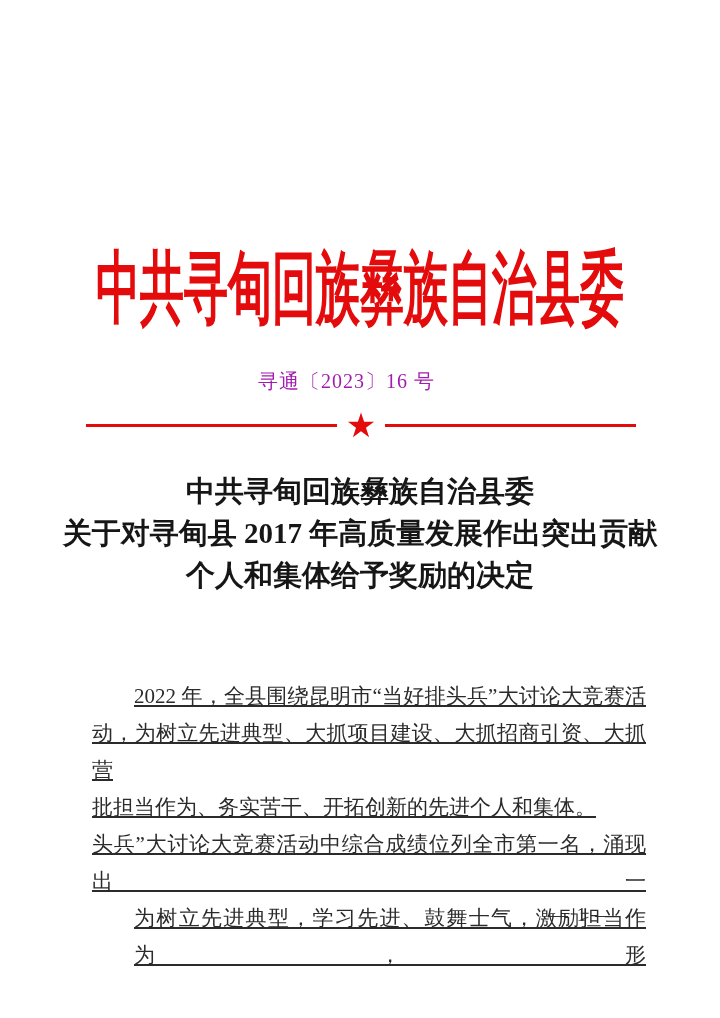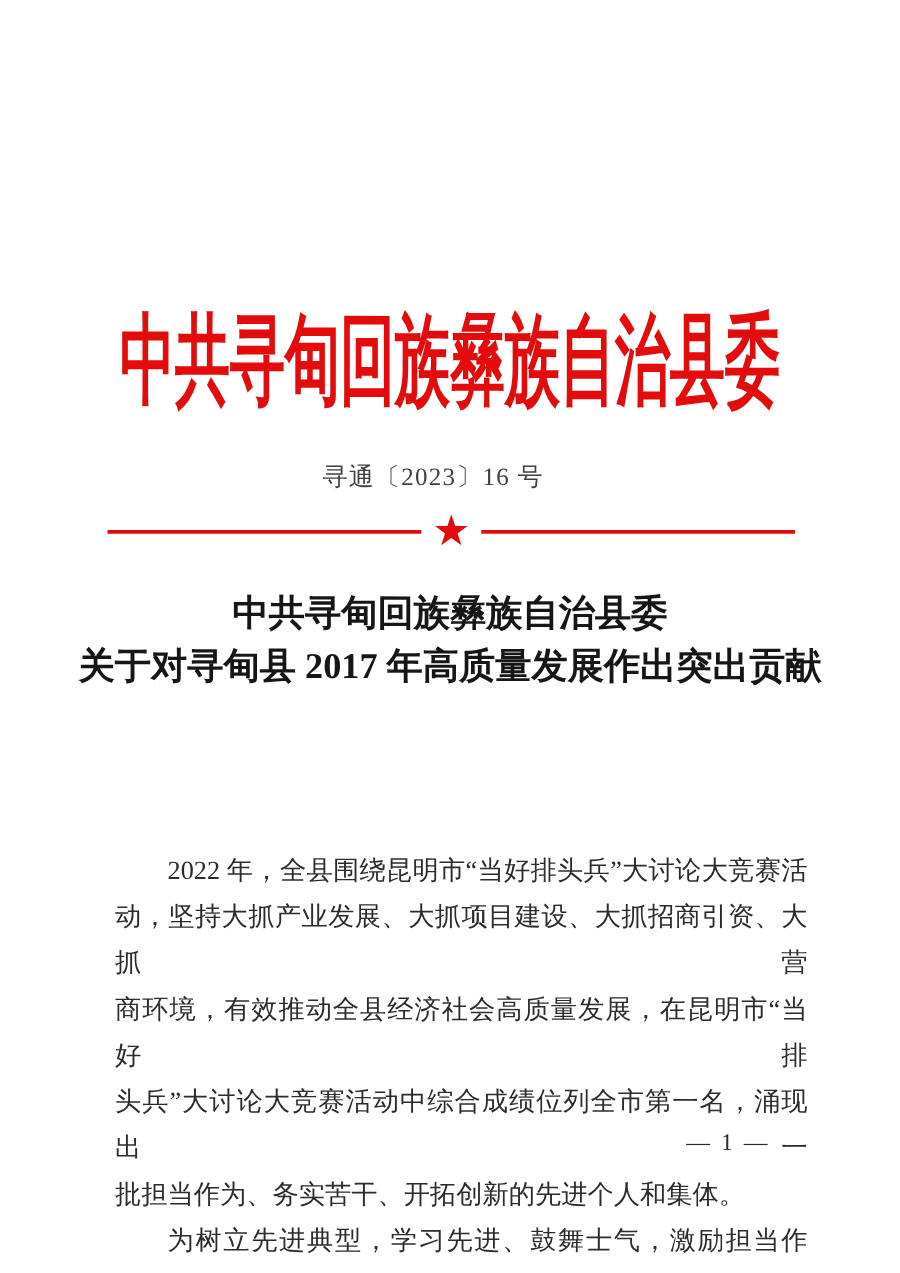--- a/index.html
+++ b/index.html
@@ -33,21 +33,21 @@
   }
 
   .doc-number {
     position: absolute;
     top: 368px;
     left: 0;
     width: 693px;
     text-align: center;
     font-size: 20px;
     letter-spacing: 1px;
-    color: #404040;
+    color: #a21caf;
   }
 
   .divider {
     position: absolute;
     top: 406px;
     left: 86px;
     right: 84px;
     height: 38px;
     display: flex;
     align-items: center;
@@ -81,20 +81,21 @@
     position: absolute;
     top: 678px;
     left: 92px;
     width: 554px;
     font-size: 21px;
     line-height: 37px;
     color: #2b2b2b;
   }
   .doc-body .line {
     white-space: nowrap;
+    text-decoration: underline;
   }
   .doc-body .line.j {
     white-space: normal;
     text-align: justify;
     text-align-last: justify;
   }
   .doc-body .line.indent {
     padding-left: 42px;
   }
 
@@ -118,26 +119,26 @@
 
   <div class="divider">
     <span class="rule"></span>
     <span class="star">★</span>
     <span class="rule"></span>
   </div>
 
   <div class="doc-title">
     <div>中共寻甸回族彝族自治县委</div>
     <div>关于对寻甸县 2017 年高质量发展作出突出贡献</div>
+    <div>个人和集体给予奖励的决定</div>
   </div>
 
   <div class="doc-body">
     <div class="line j indent">2022 年，全县围绕昆明市“当好排头兵”大讨论大竞赛活</div>
-    <div class="line j">动，坚持大抓产业发展、大抓项目建设、大抓招商引资、大抓营</div>
-    <div class="line j">商环境，有效推动全县经济社会高质量发展，在昆明市“当好排</div>
+    <div class="line j">动，为树立先进典型、大抓项目建设、大抓招商引资、大抓营</div>
+    <div class="line">批担当作为、务实苦干、开拓创新的先进个人和集体。</div>
     <div class="line j">头兵”大讨论大竞赛活动中综合成绩位列全市第一名，涌现出一</div>
-    <div class="line">批担当作为、务实苦干、开拓创新的先进个人和集体。</div>
     <div class="line j indent">为树立先进典型，学习先进、鼓舞士气，激励担当作为，形</div>
   </div>
 
   <div class="page-footer">— 1 —</div>
 
 </div>
 
 </body></html>

